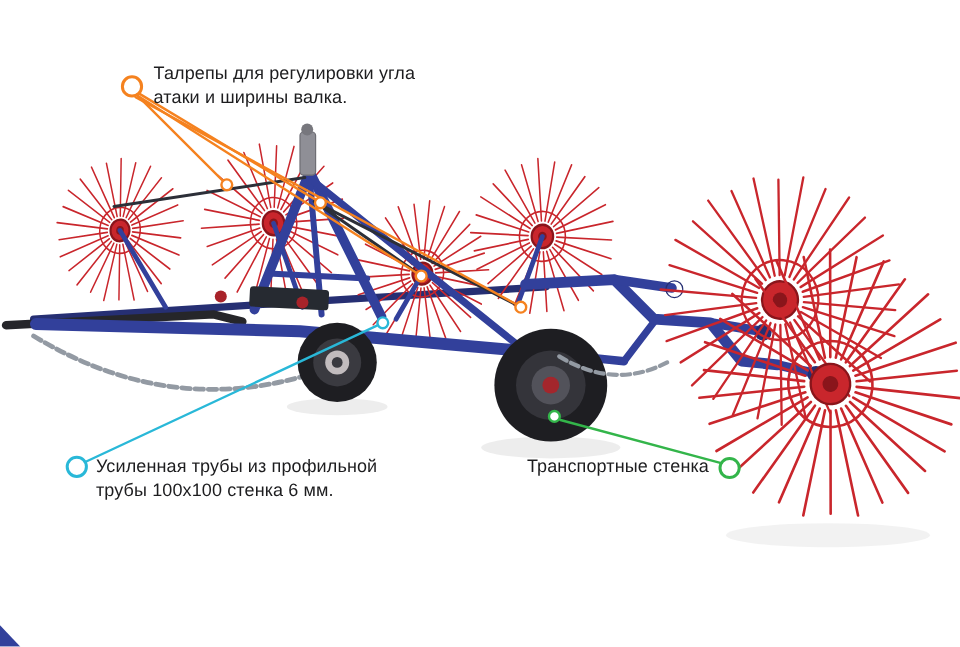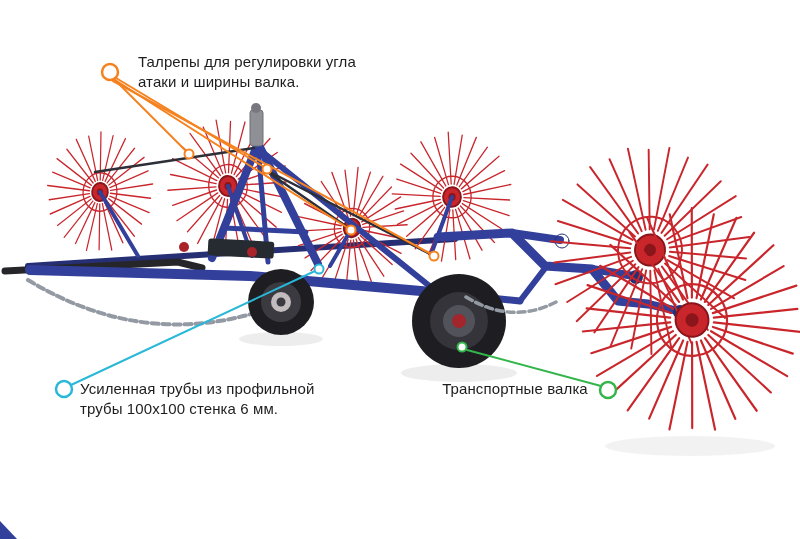--- a/index.html
+++ b/index.html
@@ -153,27 +153,27 @@
       <circle cx="319" cy="269" r="4.5" class="marker-small" stroke="#29b8d8"></circle>
 
       <circle cx="608" cy="390" r="8" class="marker-big" stroke="#33b54a"></circle>
       <line x1="601" y1="386" x2="467" y2="350" class="callout-line" stroke="#33b54a"></line>
       <circle cx="462" cy="347" r="4.5" class="marker-small" stroke="#33b54a"></circle>
     </g>
 
     <polygon points="0,539 0,521 17,539" fill="var(--frame-blue,#32409b)"></polygon>
   </svg>
 
-  <div class="ann" style="left:138px;top:52px;">
+  <div class="ann" style="left:128px;top:52px;">
     <div>Талрепы для регулировки угла</div>
     <div>атаки и ширины валка.</div>
   </div>
 
   <div class="ann" style="left:80px;top:379px;">
     <div>Усиленная трубы из профильной</div>
     <div>трубы 100x100 стенка 6 мм.</div>
   </div>
 
   <div class="ann ann-transport" style="left:425px;top:379px;">
-    <div>Транспортные валка</div>
+    <div>Транспортные стенка</div>
   </div>
 
 </div>
 
 </body></html>

